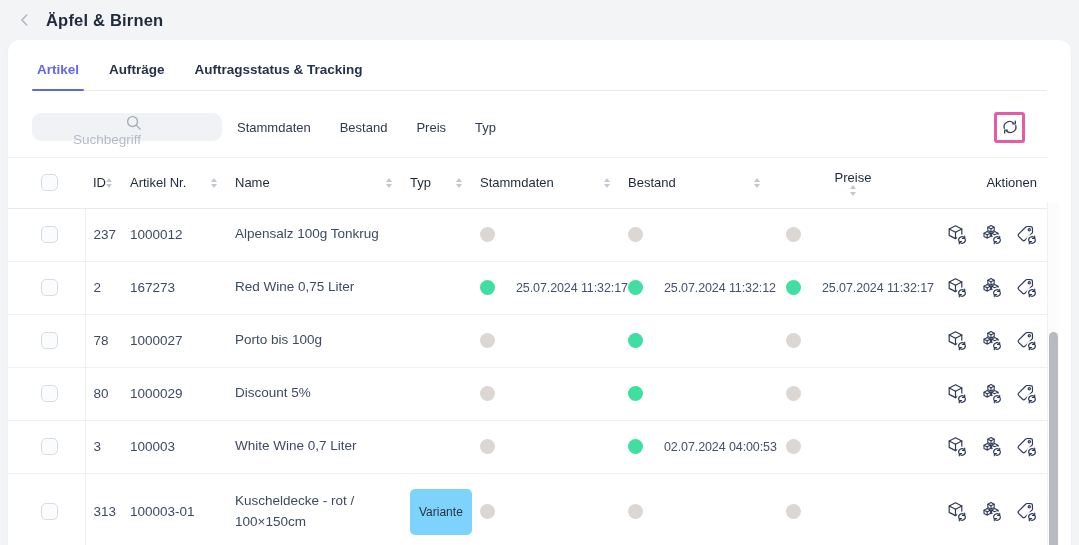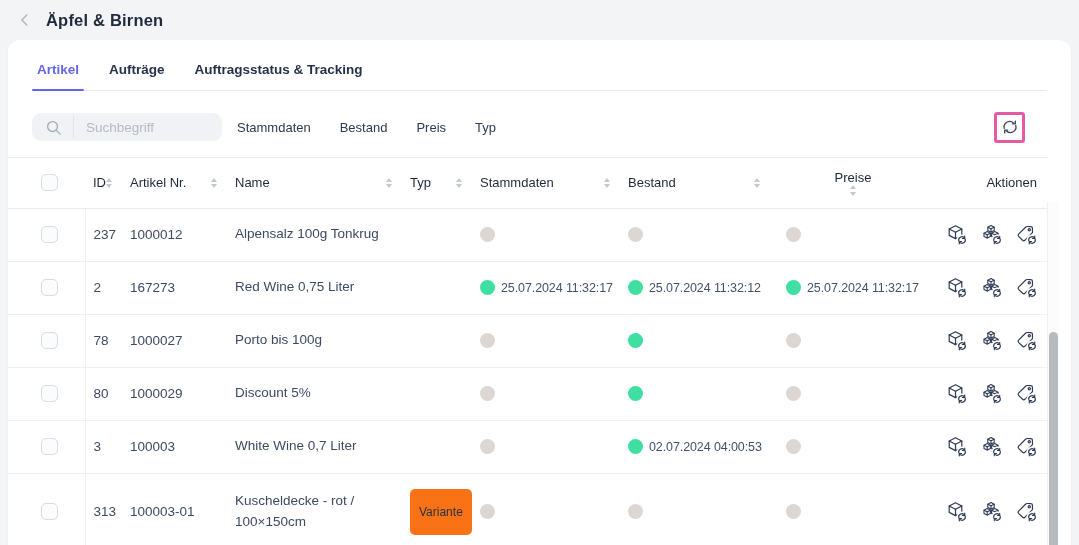--- a/index.html
+++ b/index.html
@@ -24,21 +24,21 @@
   }
 
   
   .tabs { display:flex; gap:20px; margin:0 24px; padding-top:22px; border-bottom:1px solid #e8eaee; }
   .tab { font-size:13.5px; font-weight:700; color:#26324a; padding:0 5px 13px; cursor:pointer; position:relative; }
   .tab.active { color:var(--accent); }
   .tab.active::after { content:""; position:absolute; left:0; right:0; bottom:-1px; height:2px; background:var(--accent); border-radius:2px; }
 
   
   .toolbar { display:flex; align-items:center; margin:16px 24px 6px; height:40px; }
-  .searchbox { display:flex; align-items:center; width:190px; height:28px; background:#f0f2f5; border-radius:9px; padding-left:12px; }
+  .searchbox { display:flex; align-items:center; width:190px; height:28px; background:#f0f2f5; border-radius:9px; padding-left:12px;flex-direction:column; }
   .searchbox .divider { width:1px; height:22px; background:#e1e4e9; margin:0 12px 0 10px; }
   .searchbox input { border:none; outline:none; background:transparent; font-size:13.5px; color:#3d4a61; width:120px; font-family:"Liberation Sans", sans-serif; }
   .searchbox input::placeholder { color:#b4bac6; }
   .filters { display:flex; gap:29px; margin-left:15px; }
   .filter-item { font-size:13px; font-weight:500; color:#2f3a4e; cursor:pointer; }
   .refresh-btn {
     margin-left:auto; margin-right:22px; width:31px; height:31px;
     background:#fff; border:3px solid var(--highlight-pink); border-radius:3px;
     display:flex; align-items:center; justify-content:center; cursor:pointer; padding:0;
   }
@@ -58,23 +58,23 @@
   td.c-typ7 { padding-left:8px; }
   th.h-preise .th-inner { padding-left:8px;flex-direction:column; }
 
   .checkbox { display:block; width:17px; height:17px; margin-left:33px; border:1.5px solid #d7dbe2; border-radius:5px; background:#fbfcfd; cursor:pointer; }
 
   .sort { display:inline-flex; flex-direction:column; gap:2.5px; }
   .sort i { width:0; height:0; border-left:3.5px solid transparent; border-right:3.5px solid transparent; }
   .sort .up { border-bottom:4.5px solid #c2c7d1; }
   .sort .down { border-top:4.5px solid #c2c7d1; }
 
-  .badge { display:inline-block; background:#f97316; color:#2a3342; font-size:12px; padding:16px 9px; border-radius:5px; }
-
-  .status-wrap { display:flex; align-items:center; gap:6px; }
+  .badge { display:inline-block; background:#7dd3fc; color:#2a3342; font-size:12px; padding:16px 9px; border-radius:5px; }
+
+  .status-wrap { display:flex; align-items:center; gap:21px; }
   .dot { width:15px; height:15px; border-radius:50%; flex:0 0 auto; }
   .dot-green { background:var(--status-green); }
   .dot-gray  { background:var(--status-gray); }
   .ts { font-size:12.5px; color:#44516a; white-space:nowrap; letter-spacing:-.1px; }
 
   .actions { display:flex; justify-content:flex-start; gap:13px; padding-left:8px; }
   .action-btn { background:none; border:none; padding:0; cursor:pointer; display:flex; }
 
   
   .scroll-track { position:absolute; left:1047px; top:202px; height:343px; width:12px; background:#fcfcfd; border-left:1px solid #f0f1f4; }

